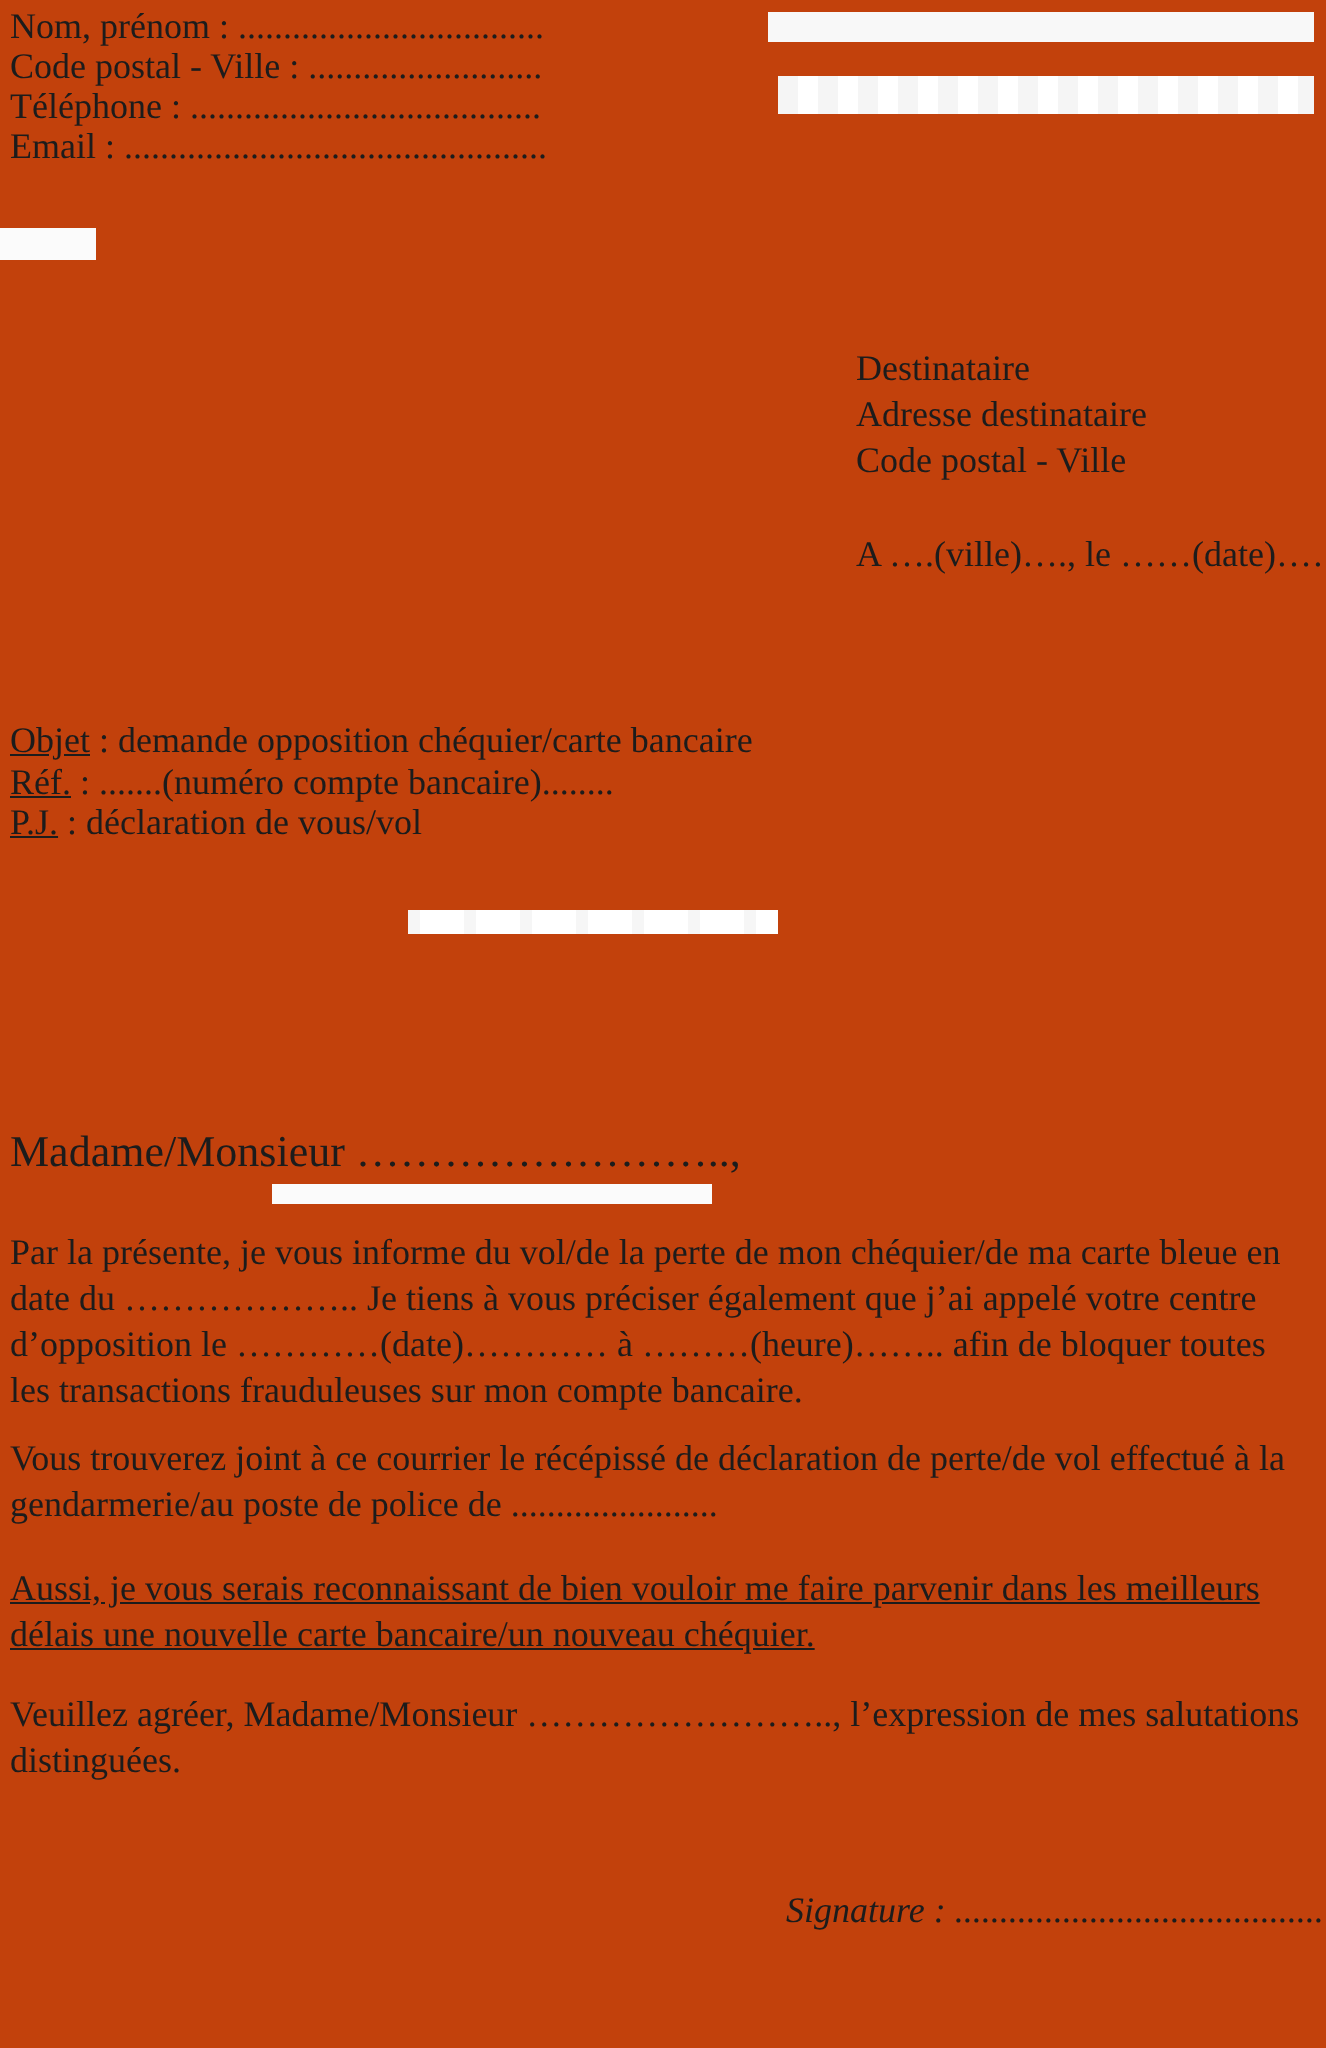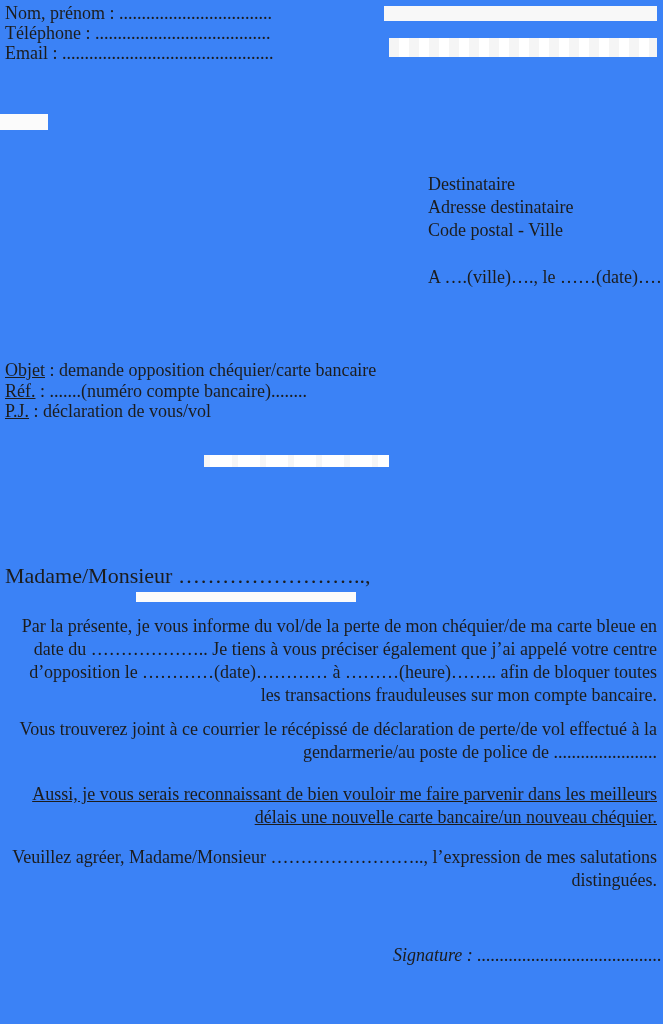--- a/index.html
+++ b/index.html
@@ -4,21 +4,21 @@
 <style>
   html, body {
     margin: 0;
     padding: 0;
     background: #ffffff;
   }
   .page {
     position: relative;
     width: 663px;
     height: 1024px;
-    background: #3b82f6;
+    background: #c2410c;
     font-family: "Liberation Serif", "DejaVu Serif", serif;
     color: #1c1c1c;
     overflow: hidden;
   }
   .block { position: absolute; }
   .sender-block {
     left: 5px;
     top: 3px;
     font-size: 18px;
     line-height: 20px;
@@ -46,21 +46,20 @@
     left: 5px;
     top: 564px;
     font-size: 22px;
     line-height: 23px;
   }
   .paragraph {
     left: 5px;
     width: 652px;
     font-size: 18px;
     line-height: 23px;
-    text-align: right;
   }
   .p1 { top: 615px; }
   .p2 { top: 718px; }
   .p3 { top: 783px; text-decoration: underline; }
   .p4 { top: 846px; }
   .signature-line {
     left: 393px;
     top: 944px;
     font-size: 18px;
     line-height: 23px;
@@ -98,20 +97,21 @@
 <div class="page">
 
   <div class="scan-artifact artifact-band-1"></div>
   <div class="scan-artifact artifact-band-2"></div>
   <div class="scan-artifact artifact-dots-left"></div>
   <div class="scan-artifact artifact-mid-dots"></div>
   <div class="scan-artifact artifact-under-salutation"></div>
 
   <div class="block sender-block">
     <div>Nom, prénom : ..................................</div>
+    <div>Code postal - Ville : ..........................</div>
     <div>Téléphone : .......................................</div>
     <div>Email : ...............................................</div>
   </div>
 
   <div class="block recipient-block">
     <div>Destinataire</div>
     <div>Adresse destinataire</div>
     <div>Code postal - Ville</div>
     <div class="place-date-line">A ….(ville)…., le ……(date)……</div>
   </div>

